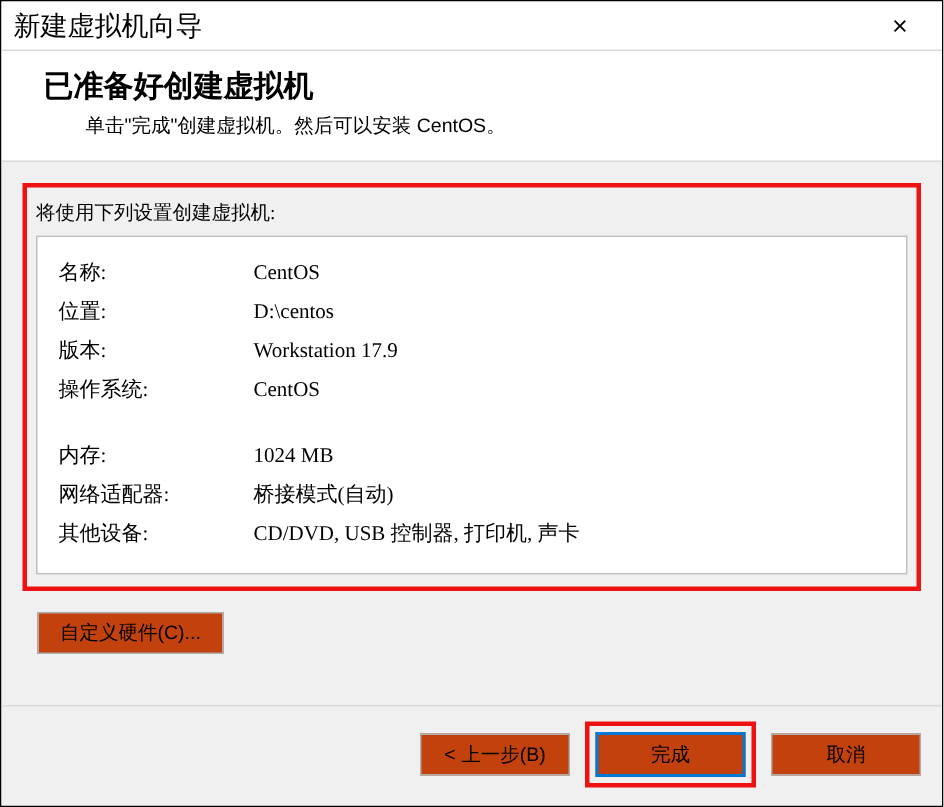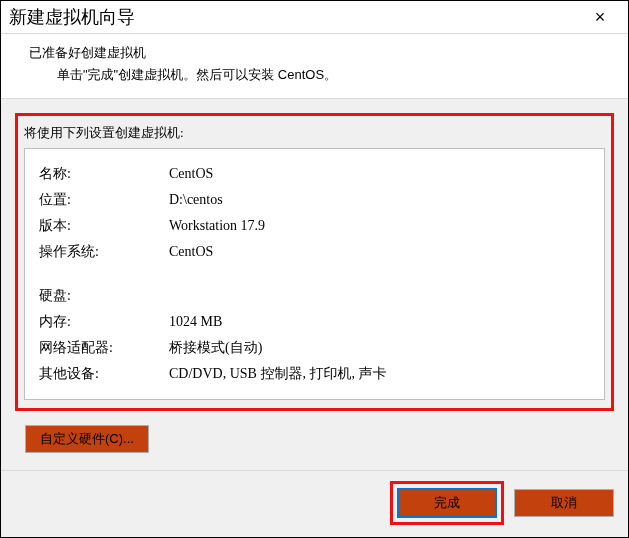--- a/index.html
+++ b/index.html
@@ -35,22 +35,22 @@
     width: 40px;
     text-align: center;
     cursor: default;
   }
   .header-area {
     padding: 10px 28px 14px 28px;
     background: #fff;
     border-bottom: 1px solid #d9d9d9;
   }
   .header-area .heading {
-    font-weight: normal;
-    font-size: 13px;
+    font-weight: bold;
+    font-size: 20px;
     margin-bottom: 4px;
   }
   .header-area .subheading {
     font-size: 13px;
     padding-left: 28px;
   }
   .body-area {
     flex: 1;
     background: #f0f0f0;
     padding: 14px 14px 10px 14px;
@@ -150,21 +150,20 @@
           <div class="value">Workstation 17.9</div>
         </div>
         <div class="row">
           <div class="label">操作系统:</div>
           <div class="value">CentOS</div>
         </div>
 
         <div class="gap"></div>
 
         <div class="row">
-          <div class="label">硬盘:</div>
         </div>
         <div class="row">
           <div class="label">内存:</div>
           <div class="value">1024 MB</div>
         </div>
         <div class="row">
           <div class="label">网络适配器:</div>
           <div class="value">桥接模式(自动)</div>
         </div>
         <div class="row">
@@ -177,19 +176,20 @@
 
     <div class="custom-row">
       <button class="btn small">自定义硬件(C)...</button>
     </div>
 
     <div class="spacer"></div>
 
   </div>
 
   <div class="footer">
+    <button class="btn">&lt; 上一步(B)</button>
     <span class="finish-wrap">
       <button class="btn default">完成</button>
     </span>
     <button class="btn">取消</button>
   </div>
 
 </div>
 
 </body></html>

